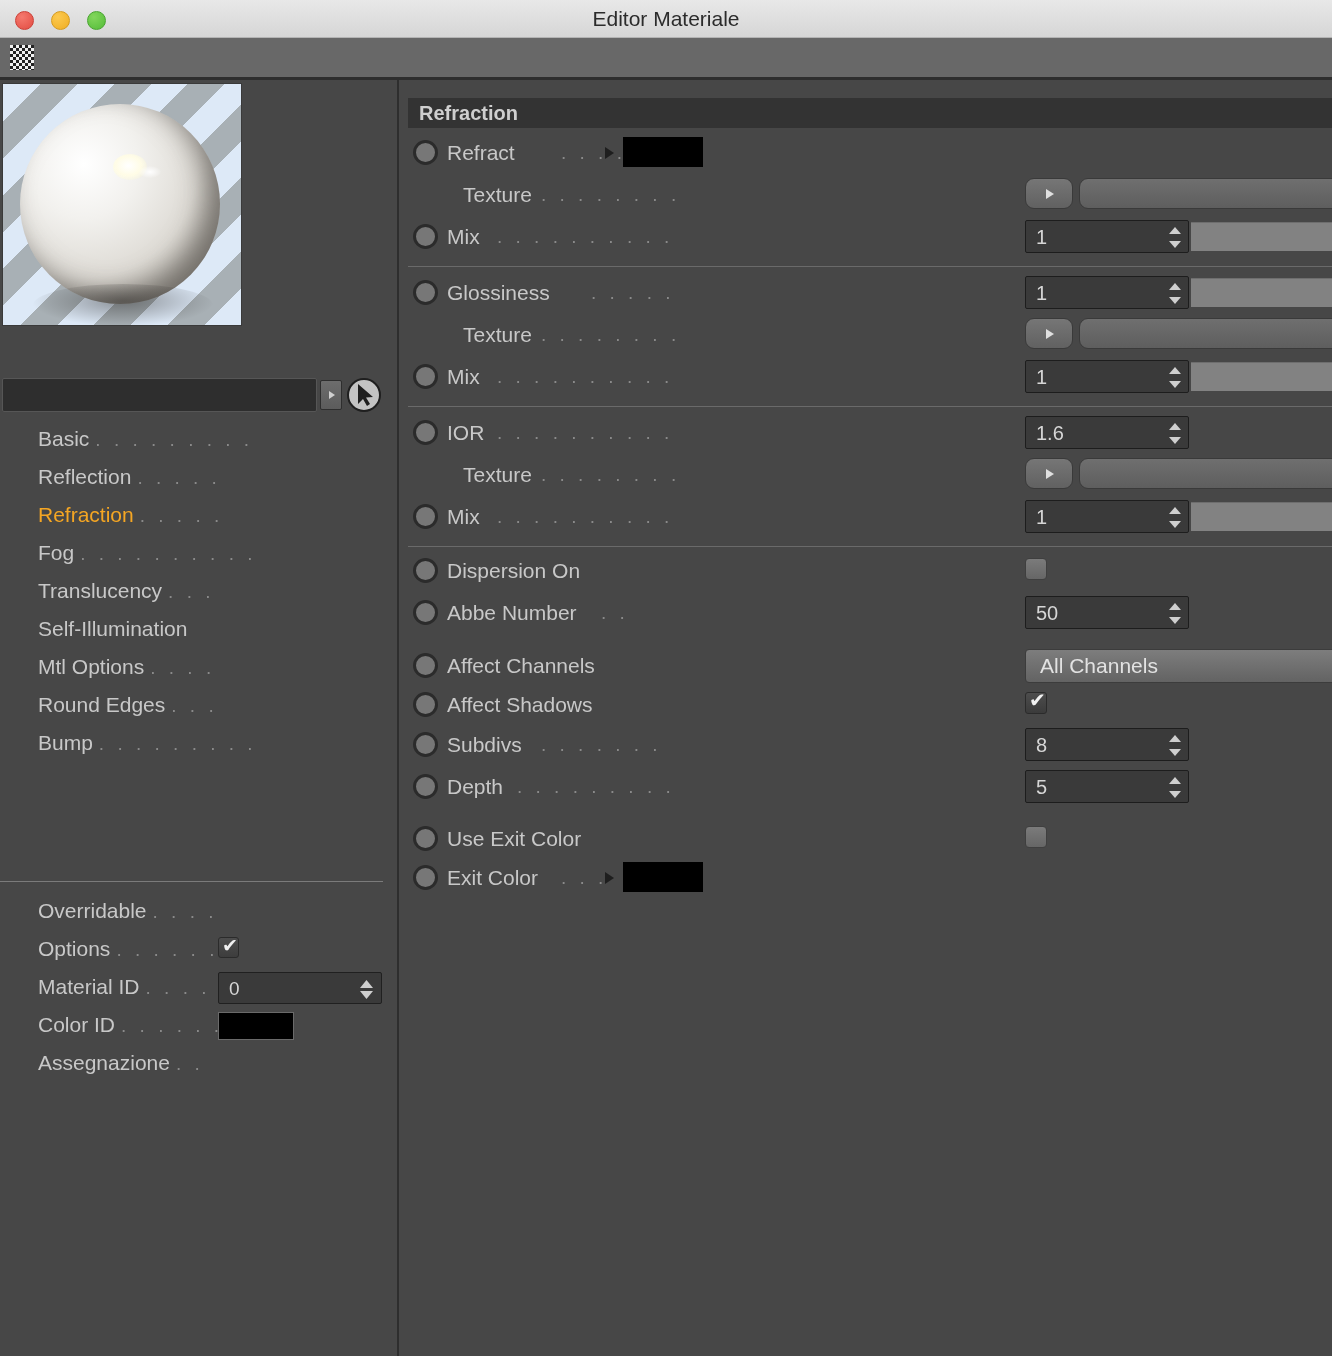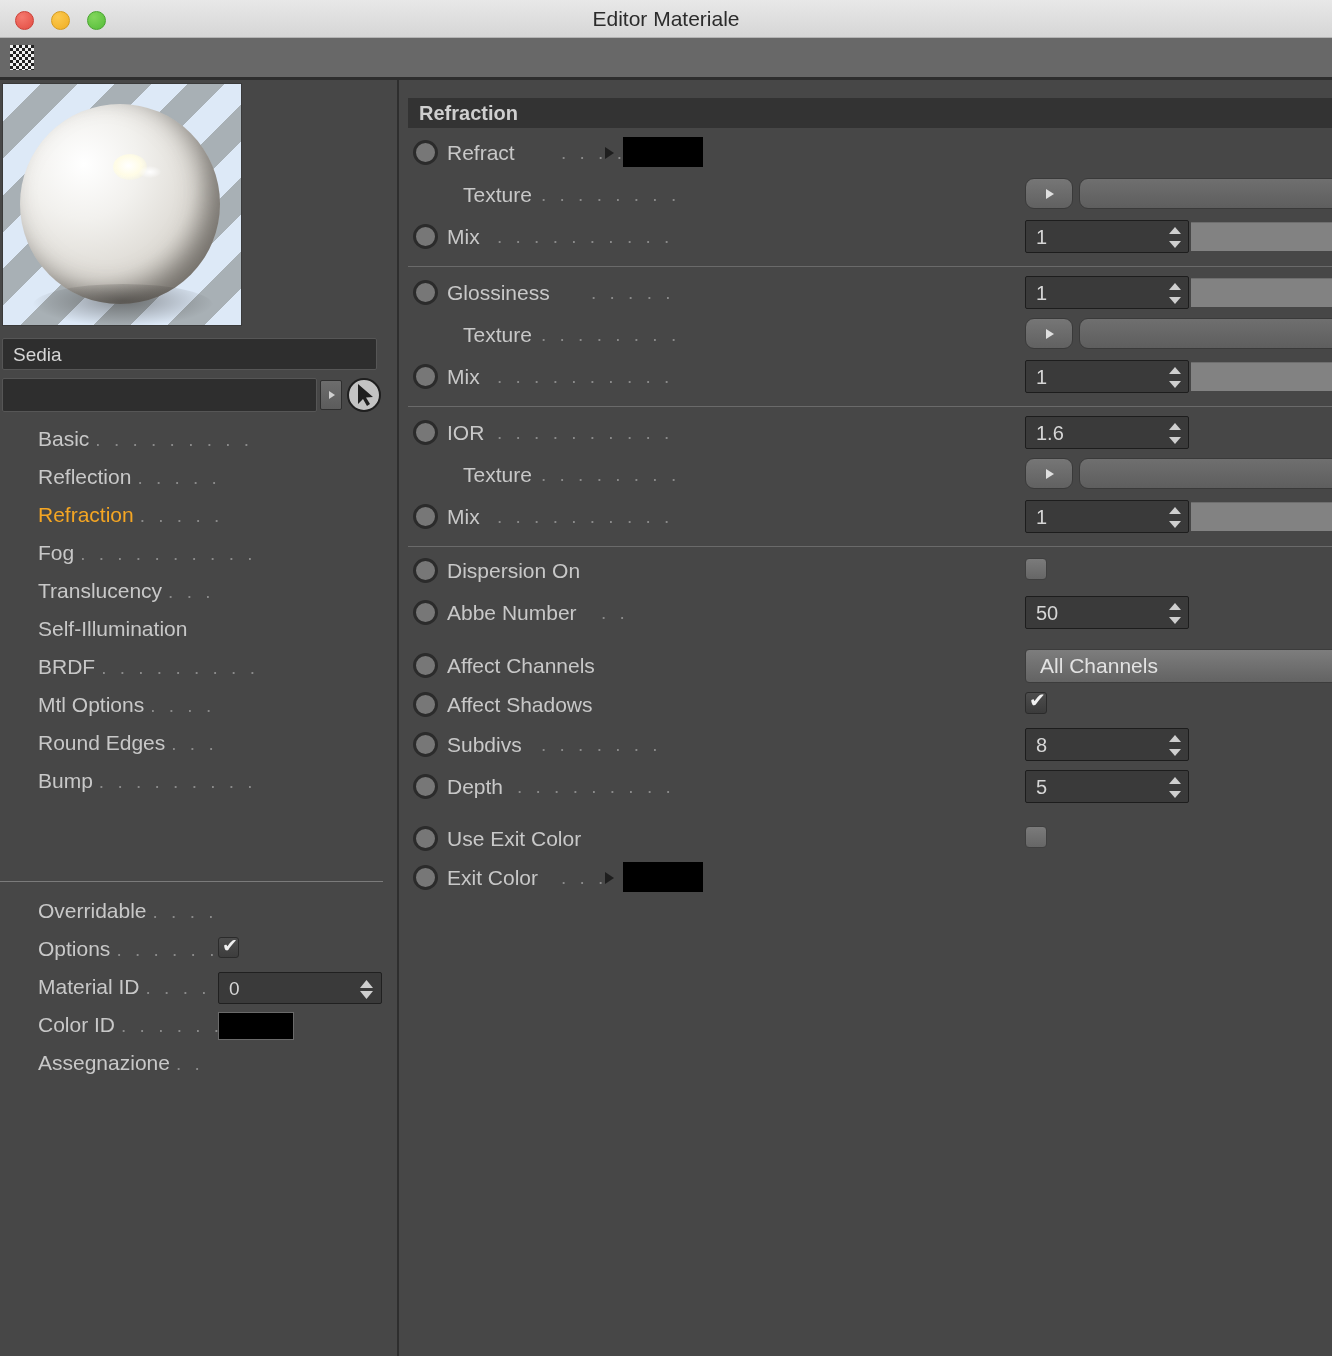--- a/index.html
+++ b/index.html
@@ -309,21 +309,20 @@
 
 <div id="left">
 
   <div id="preview">
     <div class="sphere"></div>
     <div class="spec"></div>
     <div class="spec2"></div>
     <div class="shadow"></div>
   </div>
 
-  <div class="name-field">Sedia</div>
 
   <div class="search-field"></div>
   <div class="search-arrow">
       <i></i>
     </div>
   <div class="cursor-btn">
     <svg width="30" height="30" viewBox="0 0 30 30">
       <polygon points="9,4 9,24 14,19 18,26 21,24 17,17.5 24,17" fill="#1f1f1f"></polygon>
     </svg>
   </div>
@@ -339,23 +338,20 @@
       <span>Refraction</span><span class="dots">. . . . .</span>
     </div>
     <div class="nav-item">
       <span>Fog</span><span class="dots">. . . . . . . . . .</span>
     </div>
     <div class="nav-item">
       <span>Translucency</span><span class="dots">. . .</span>
     </div>
     <div class="nav-item">
       <span>Self-Illumination</span><span class="dots"></span>
-    </div>
-    <div class="nav-item">
-      <span>BRDF</span><span class="dots">. . . . . . . . .</span>
     </div>
     <div class="nav-item">
       <span>Mtl Options</span><span class="dots">. . . .</span>
     </div>
     <div class="nav-item">
       <span>Round Edges</span><span class="dots">. . .</span>
     </div>
     <div class="nav-item">
       <span>Bump</span><span class="dots">. . . . . . . . .</span>
     </div>

